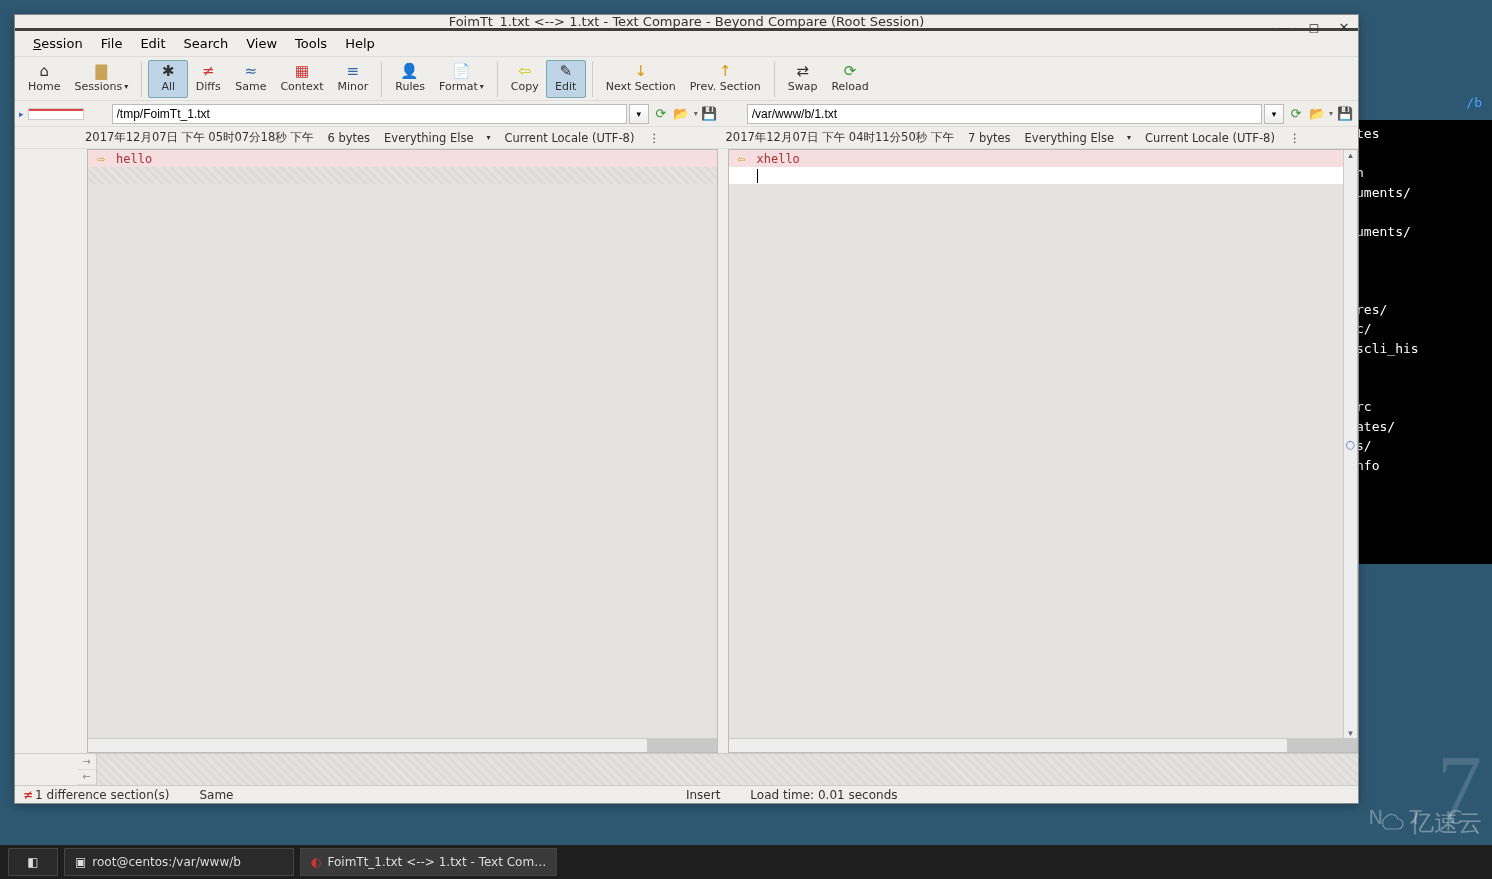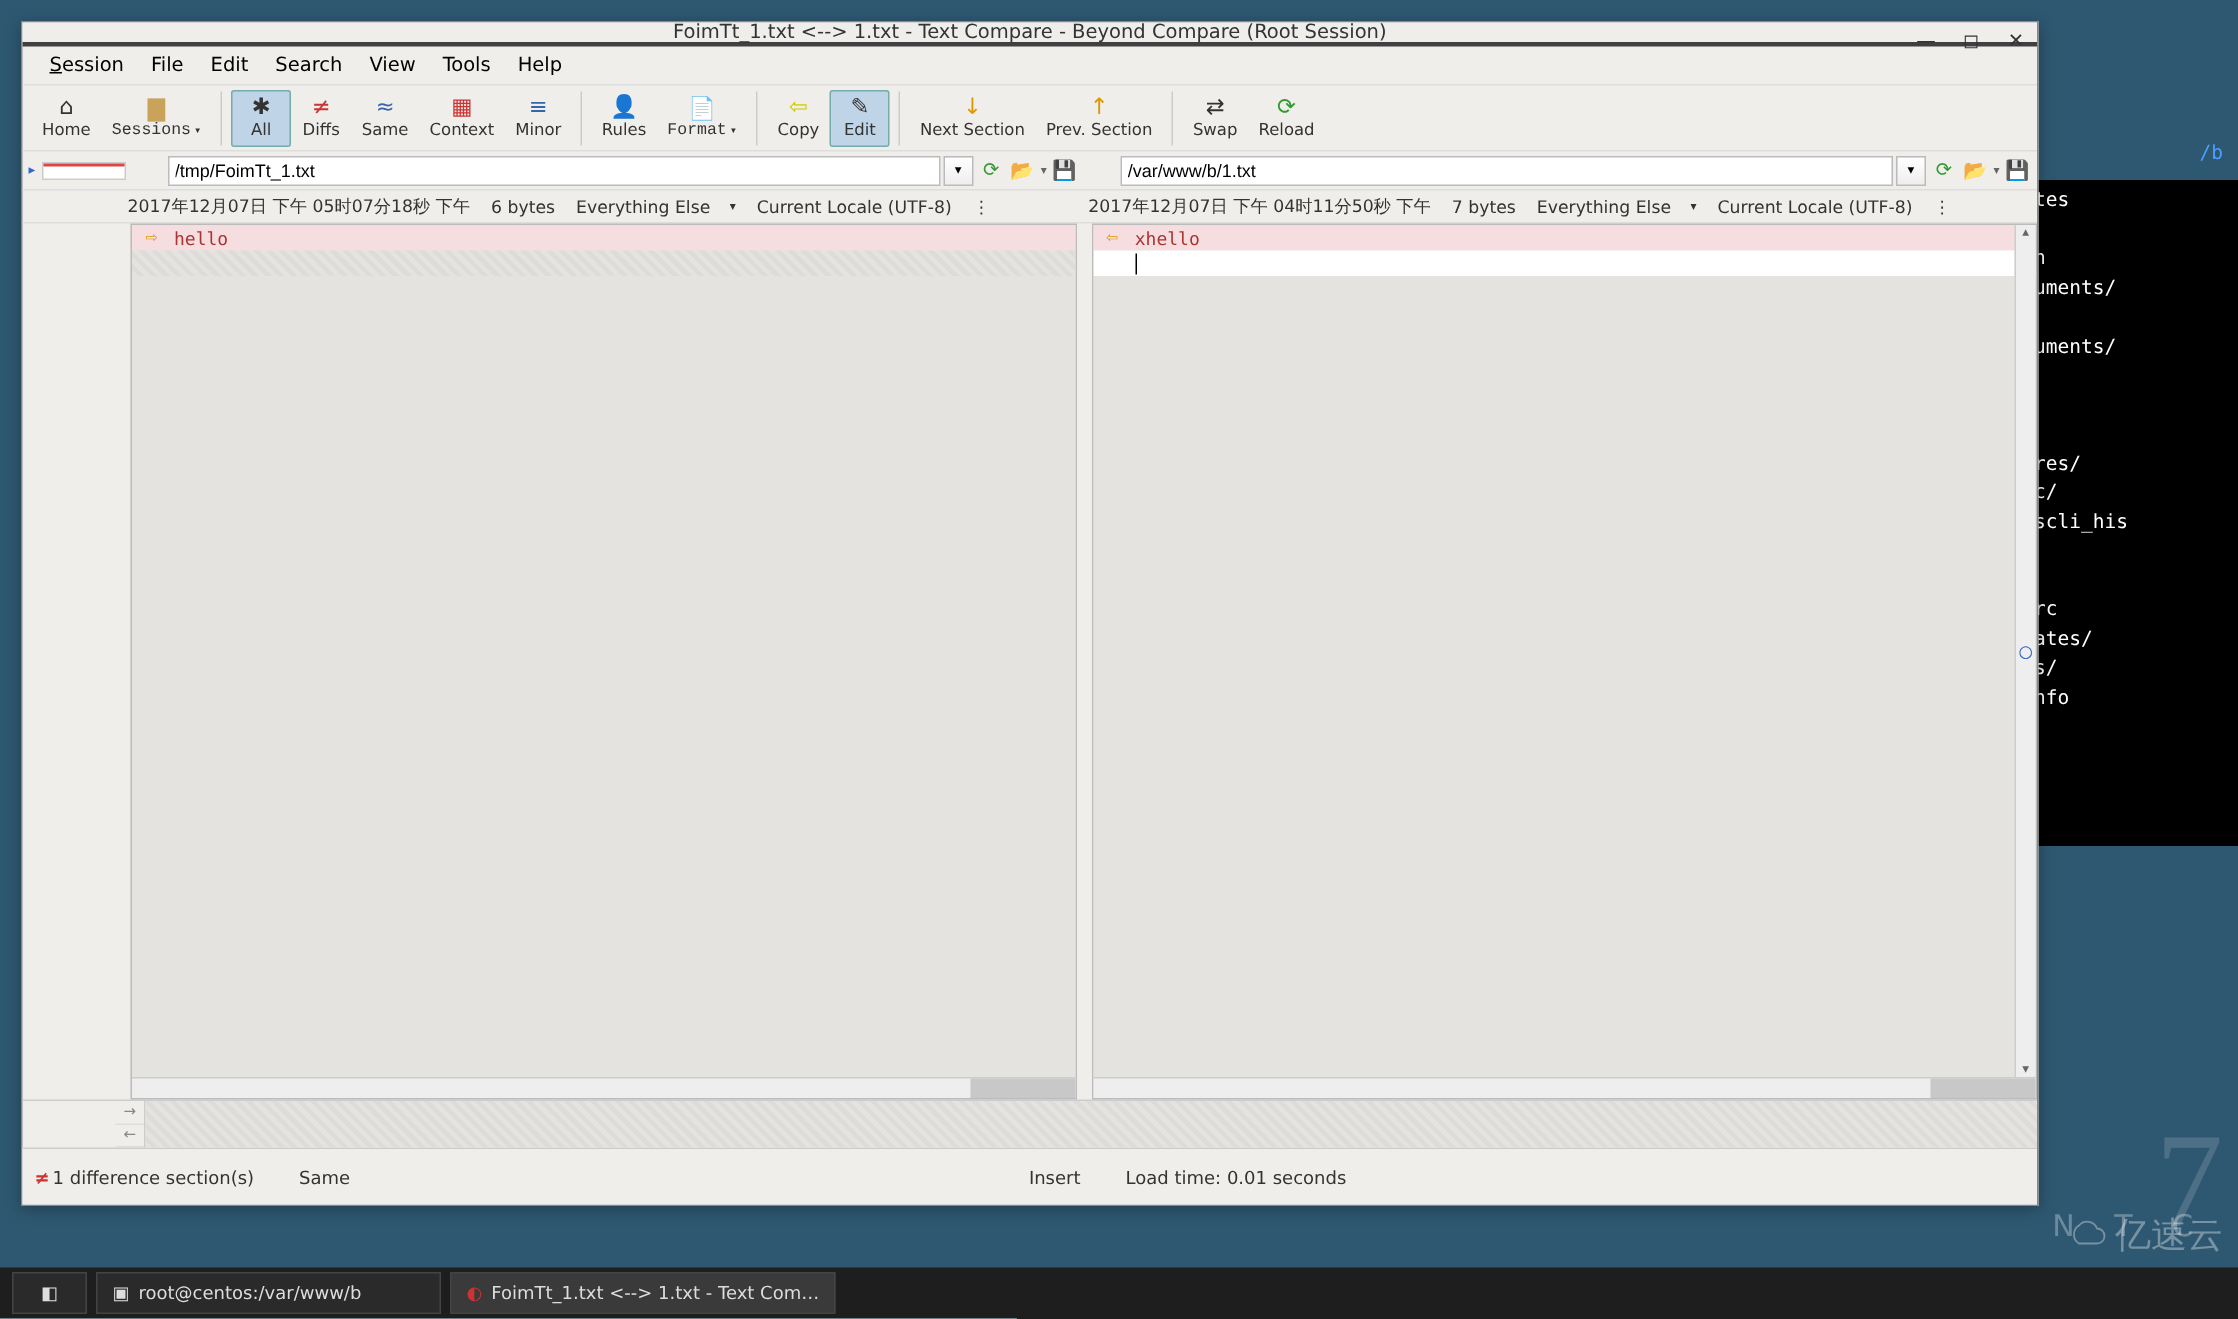--- a/index.html
+++ b/index.html
@@ -93,21 +93,21 @@
   min-width: 40px;
   cursor: pointer;
   font-size: 11px;
   color: #333;
   border: 1px solid transparent;
   border-radius: 2px;
 }
 .tool-btn.active { background: #bfd4e6; border-color: #7aa; }
 .tool-btn .icn { font-size: 15px; line-height: 1; margin-bottom: 1px; }
 .dropdown-arrow { font-size: 8px; margin-left: 2px; }
-.tool-label { display: flex; align-items: center; font-family: Liberation Mono, monospace; }
+.tool-label { display: flex; align-items: center; }
 .path-row {
   height: 26px;
   display: flex;
   align-items: center;
   padding: 0 4px;
   gap: 4px;
   border-bottom: 1px solid #ddd;
 }
 .minimap {
   width: 56px; height: 12px;
@@ -223,21 +223,21 @@
   display: flex;
   flex-direction: column;
   border-right: 1px solid #ccc;
 }
 .bottom-arrows div { flex: 1; display: flex; align-items: center; justify-content: center; font-size: 10px; color: #888; border-bottom: 1px solid #ddd; }
 .bottom-hatched {
   flex: 1;
   background: repeating-linear-gradient(45deg,#e5e3e0,#e5e3e0 3px,#dedcd9 3px,#dedcd9 6px);
 }
 .statusbar {
-  height: 38px;
+  height: 18px;
   display: flex;
   align-items: center;
   padding: 0 8px;
   gap: 30px;
   font-size: 12px;
   color: #333;
   border-top: 1px solid #ccc;
   background: #f0eeeb;
 }
 .statusbar .diff-ind { color: #c33; font-weight: bold; margin-right: 2px; }

